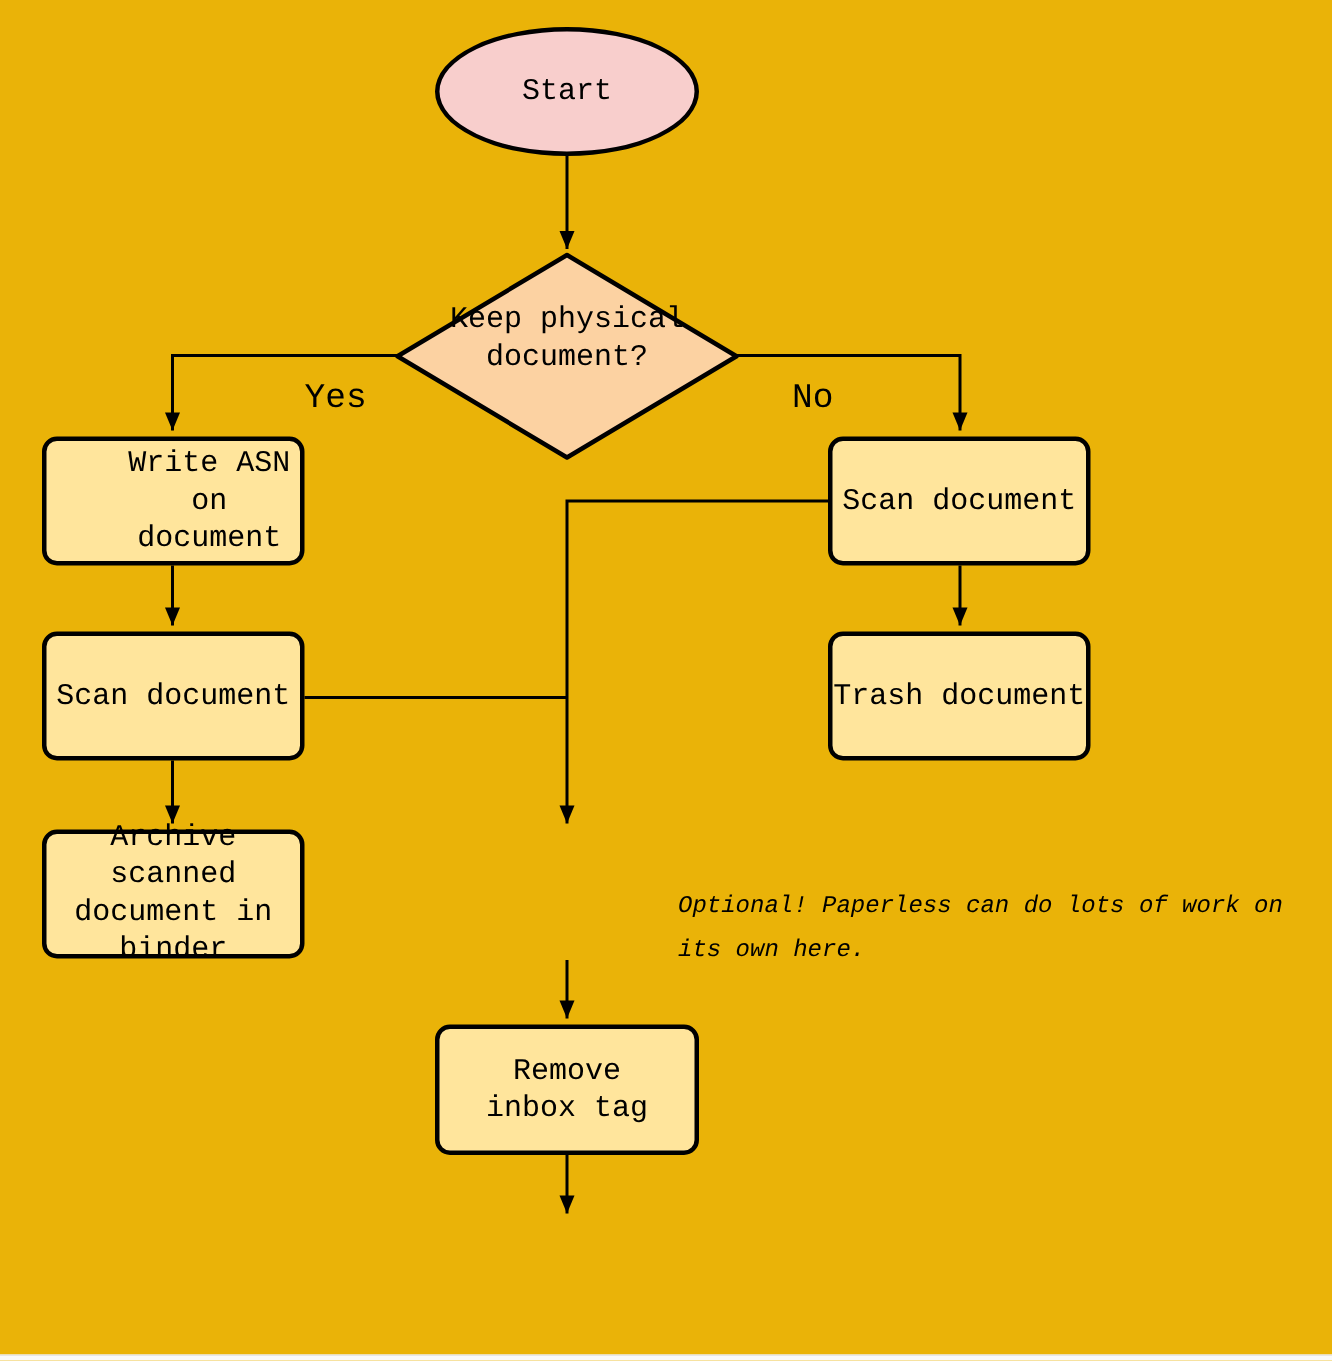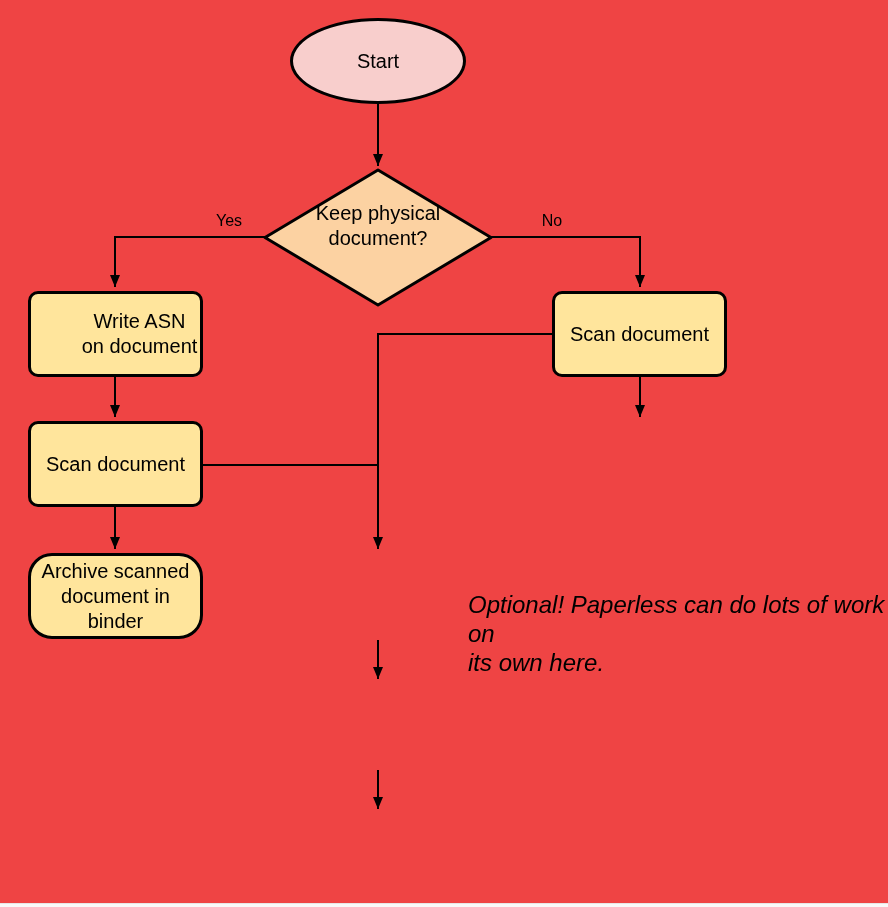--- a/index.html
+++ b/index.html
@@ -4,22 +4,22 @@
 <style>
   html, body {
     margin: 0;
     padding: 0;
     background: #ffffff;
   }
   #canvas {
     position: relative;
     width: 888px;
     height: 907px;
-    background: #ef4444;
-    font-family: Liberation Sans, sans-serif;
+    background: #eab308;
+    font-family: Liberation Mono, monospace;
     color: #000000;
     overflow: hidden;
   }
   #edges {
     position: absolute;
     left: 0;
     top: 0;
     z-index: 1;
   }
   .edge {
@@ -65,32 +65,33 @@
     top: 201px;
     width: 180px;
     text-align: center;
     font-size: 20px;
     line-height: 25px;
     white-space: pre-line;
     z-index: 2;
   }
   .edge-label {
     position: absolute;
-    font-size: 16px;
+    font-size: 23px;
     line-height: 22px;
     z-index: 2;
-    text-align: center;
+    text-align: left;
+    margin-top: 44px;
   }
   #label-yes { left: 203px; top: 210px; width: 52px; }
   #label-no  { left: 528px; top: 210px; width: 48px; }
   .annotation {
     position: absolute;
-    left: 468px;
+    left: 452px;
     top: 590px;
-    font-size: 24px;
+    font-size: 16px;
     line-height: 29px;
     font-style: italic;
     white-space: pre-line;
     z-index: 2;
   }
   .bottom-line {
     position: absolute;
     left: 0;
     bottom: 0;
     width: 888px;
@@ -133,28 +134,31 @@
 
   <div class="edge-label" id="label-yes">Yes</div>
 
   <div class="edge-label" id="label-no">No</div>
 
   <div class="node process proc-side" style="left:28px; top:291px;padding-left:48px;">Write ASN
 on document</div>
 
   <div class="node process proc-side" style="left:28px; top:421px;">Scan document</div>
 
-  <div class="node process proc-side" style="left:28px; top:553px;border-radius:24px;">Archive scanned
+  <div class="node process proc-side" style="left:28px; top:553px;">Archive scanned
 document in
 binder</div>
 
   <div class="node process proc-side" style="left:552px; top:291px;">Scan document</div>
 
+  <div class="node process proc-side" style="left:552px; top:421px;">Trash document</div>
 
 
+  <div class="node process proc-mid" style="left:290px; top:683px;">Remove
+inbox tag</div>
 
 
   <div class="annotation">Optional! Paperless can do lots of work on
 its own here.</div>
 
   <div class="bottom-line"></div>
 
 </div>
 
 </body></html>

